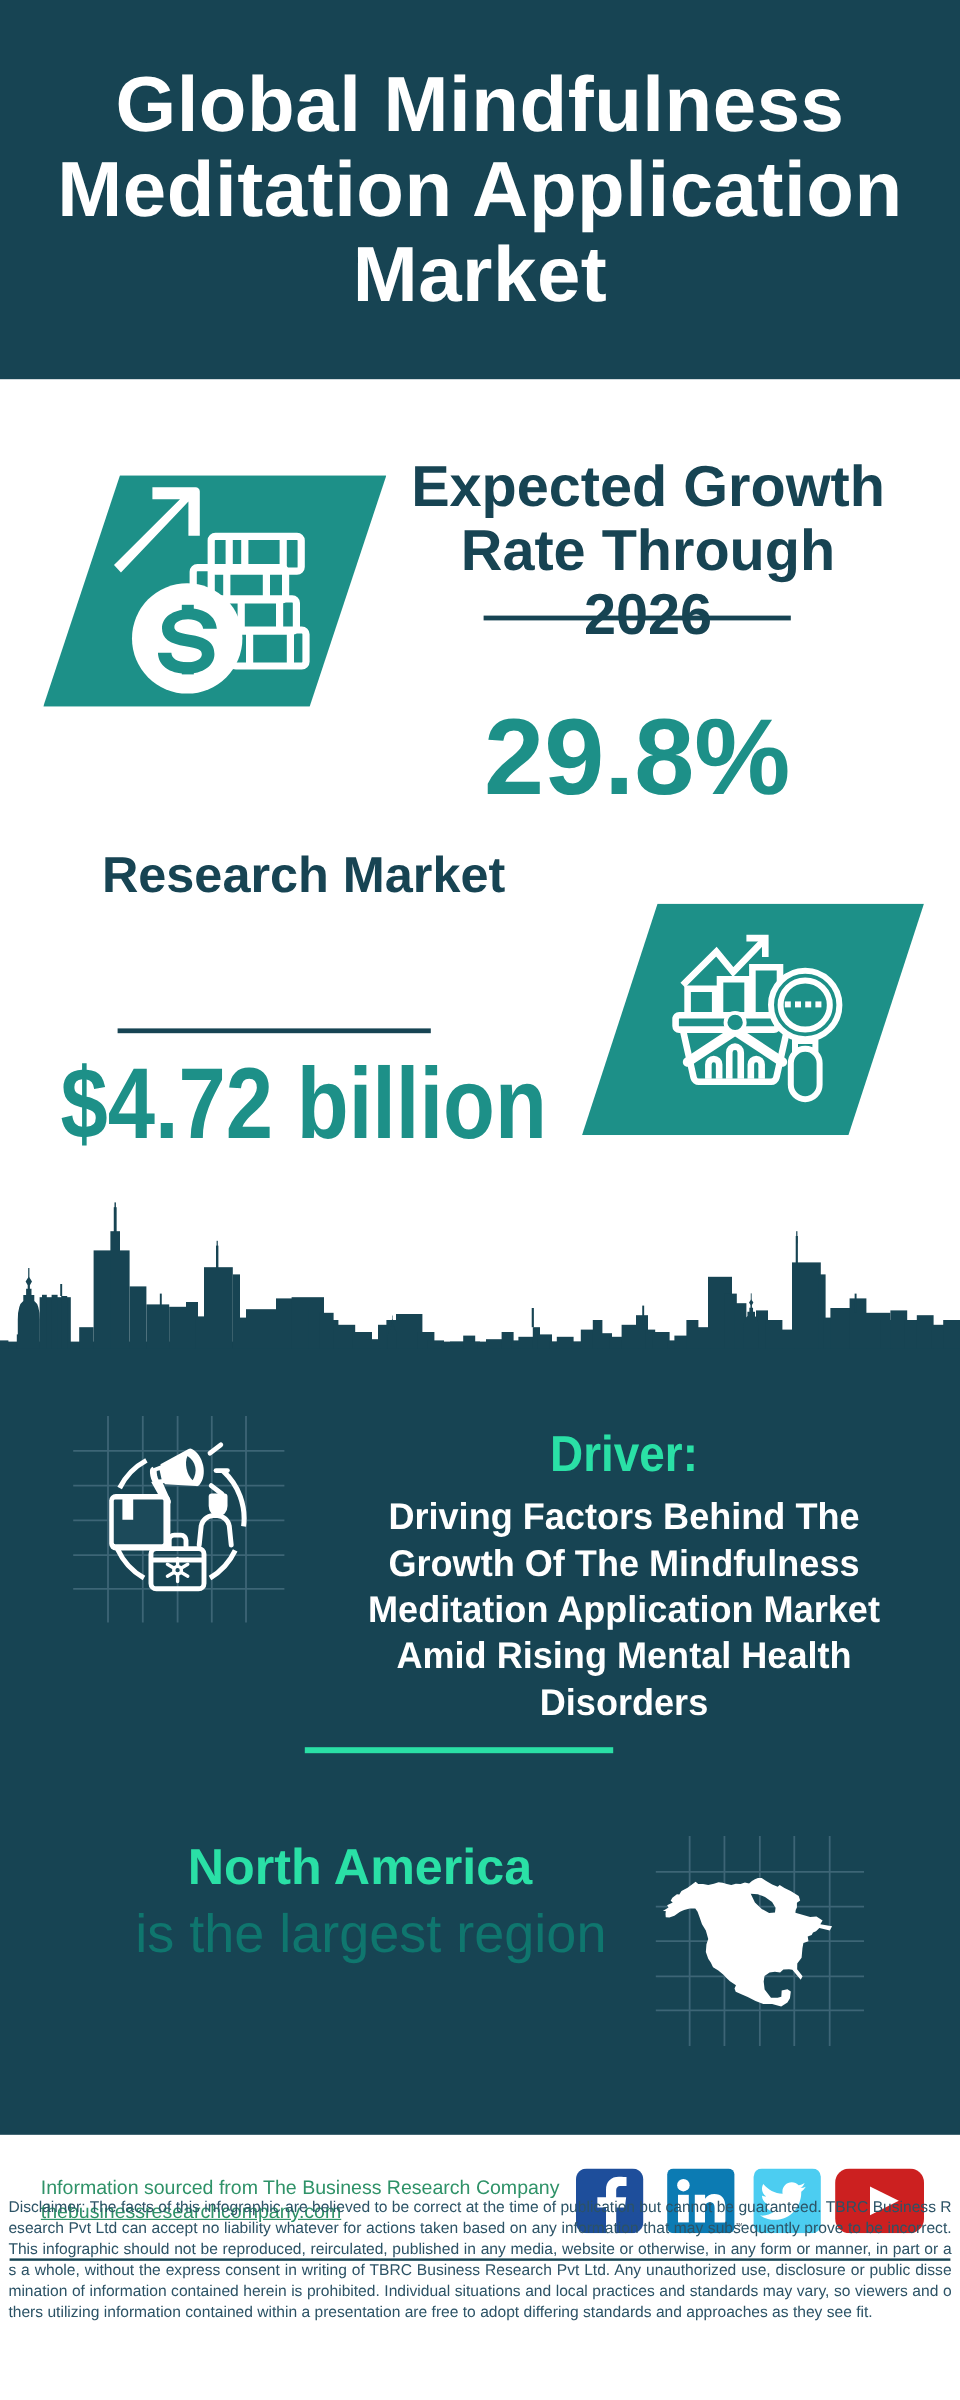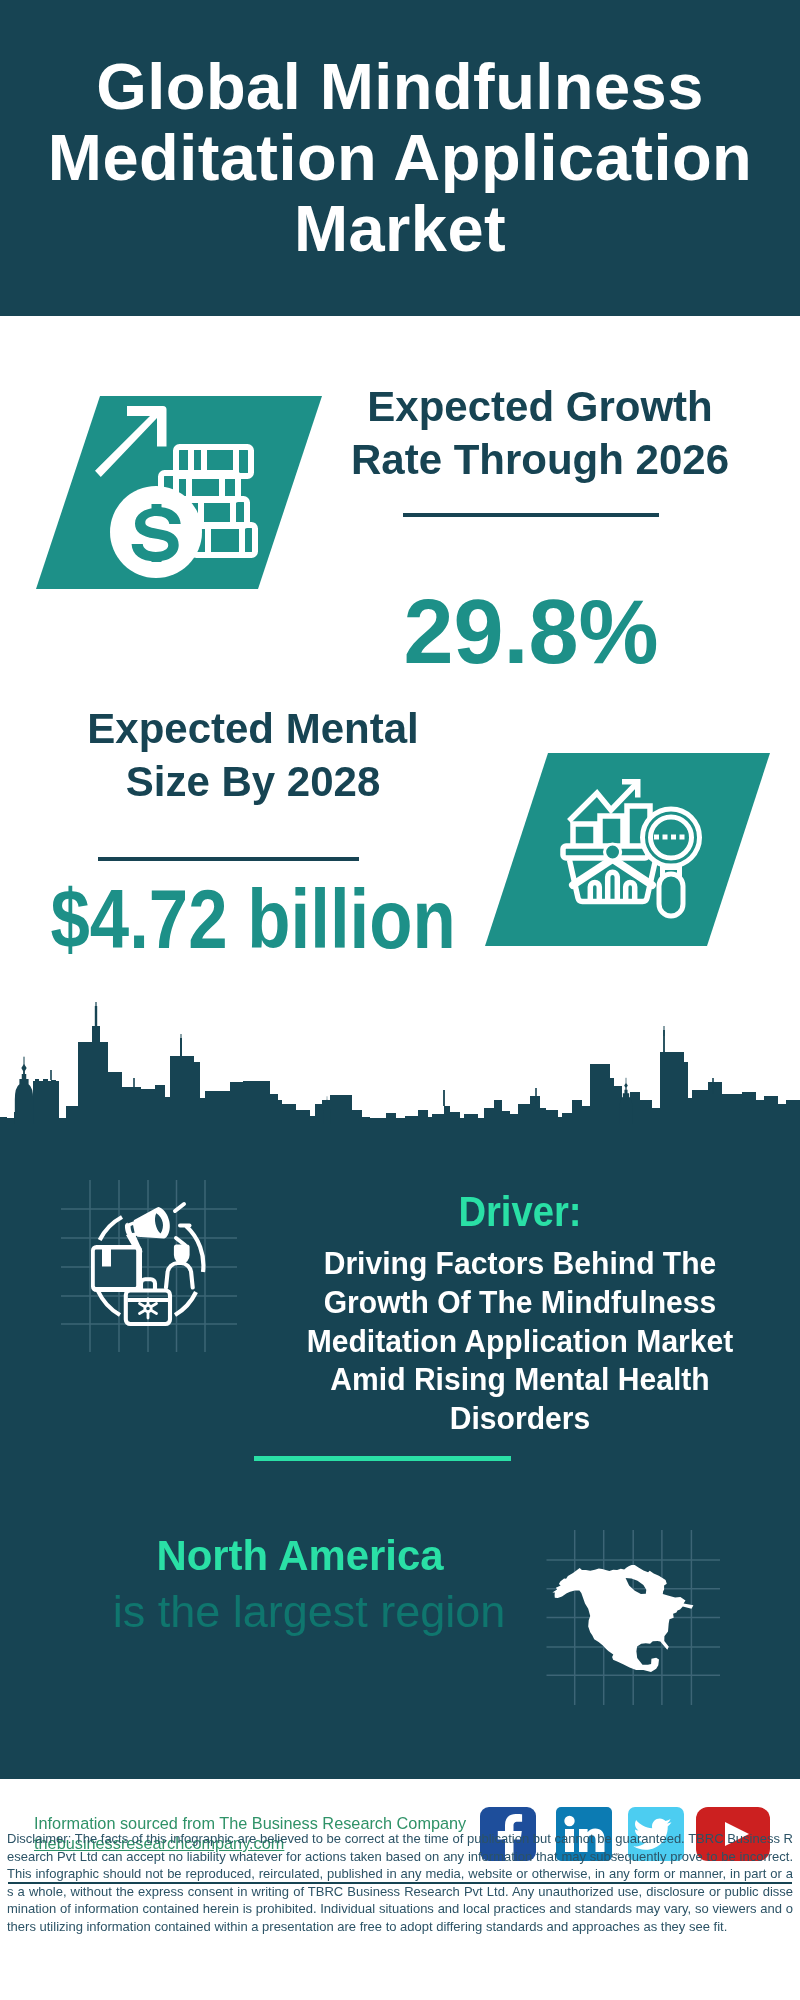--- a/index.html
+++ b/index.html
@@ -13,21 +13,21 @@
 
   
   .para{position:absolute;background:#1d9088;}
   #para1{left:36px;top:396px;width:286px;height:193px;
      clip-path:polygon(64px 0, 286px 0, 222px 193px, 0 193px);}
   #para1 svg{position:absolute;left:60px;top:8px;width:160px;height:176px;overflow:visible;}
   #para2{left:485px;top:753px;width:285px;height:193px;
      clip-path:polygon(63px 0, 285px 0, 222px 193px, 0 193px);}
   #para2 svg{position:absolute;left:68px;top:15px;width:158px;height:158px;overflow:visible;}
 
-  #lbl1{left:340px;top:380px;width:400px;font-size:42px;line-height:53px;}
+  #lbl1{left:340px;top:380px;width:400px;font-size:48px;line-height:53px;}
   #rule1{left:403px;top:513px;width:256px;}
   #num1{left:398px;top:549px;width:266px;font-size:90px;line-height:92px;margin-top:37px;}
 
   #lbl2{left:53px;top:702px;width:400px;font-size:42px;line-height:53px;}
   #rule2{left:98px;top:857px;width:261px;}
   #num2{left:19px;top:875px;width:400px;font-size:84px;line-height:88px;
      transform:scaleX(0.843);transform-origin:center;}
 
   .statlabel{position:absolute;color:#174453;font-weight:bold;text-align:center;}
   .rule{position:absolute;background:#174453;height:4px;}
@@ -94,21 +94,21 @@
     <rect x="55.5" y="100" width="10" height="10"></rect>
     <rect x="55.5" y="148" width="10" height="10"></rect>
     <path d="M60.5 104 c-12.5 0 -21.5 6.6 -21.5 15.6 c0 8.5 6.2 13 19.6 15 c10.2 1.5 13.6 3 13.6 6.6 c0 4 -5 6.7 -12.4 6.7 c-7.8 0 -12.8 -3.1 -13 -7.9 h-11.2 c0.3 10.6 9.4 17.4 23.6 17.4 c14 0 23.5 -6.6 23.5 -16.5 c0 -9.4 -6.5 -13.8 -20.8 -16 c-9.6 -1.5 -12.6 -3.1 -12.6 -6.4 c0 -3.8 4.7 -6.4 11.4 -6.4 c7.2 0 11.8 3 12.6 7.8 h11.4 c-0.8 -10.3 -9.4 -16.9 -23.2 -16.9 z"></path>
   </g>
 </svg>
   </div>
   <div class="statlabel" id="lbl1"><span>Expected Growth</span><br><span>Rate Through 2026</span></div>
   <div class="rule" id="rule1"></div>
   <div class="bignum" id="num1">29.8%</div>
 
-  <div class="statlabel" id="lbl2"><span>Expected Mental</span><br><span>Size By 2028</span></div>
+  <div class="statlabel" id="lbl2"><span>Research Market</span><br></div>
   <div class="rule" id="rule2"></div>
   <div class="bignum" id="num2">$4.72 billion</div>
   <div class="para" id="para2">
     <svg id="icon2" viewBox="0 0 158 158" xmlns="http://www.w3.org/2000/svg">
  <g fill="none" stroke="#ffffff" stroke-width="5.5" stroke-linejoin="miter" stroke-linecap="butt">
    <path d="M16 53 L44 25 L58 42 L83 16"></path>
  </g>
  <path fill="#ffffff" d="M69 11 h18.5 v18.5 h-5.5 v-13 h-13 z"></path>
  <g fill="none" stroke="#ffffff" stroke-width="5.5">
    <path d="M20 78 v-22 h23 v22"></path>

